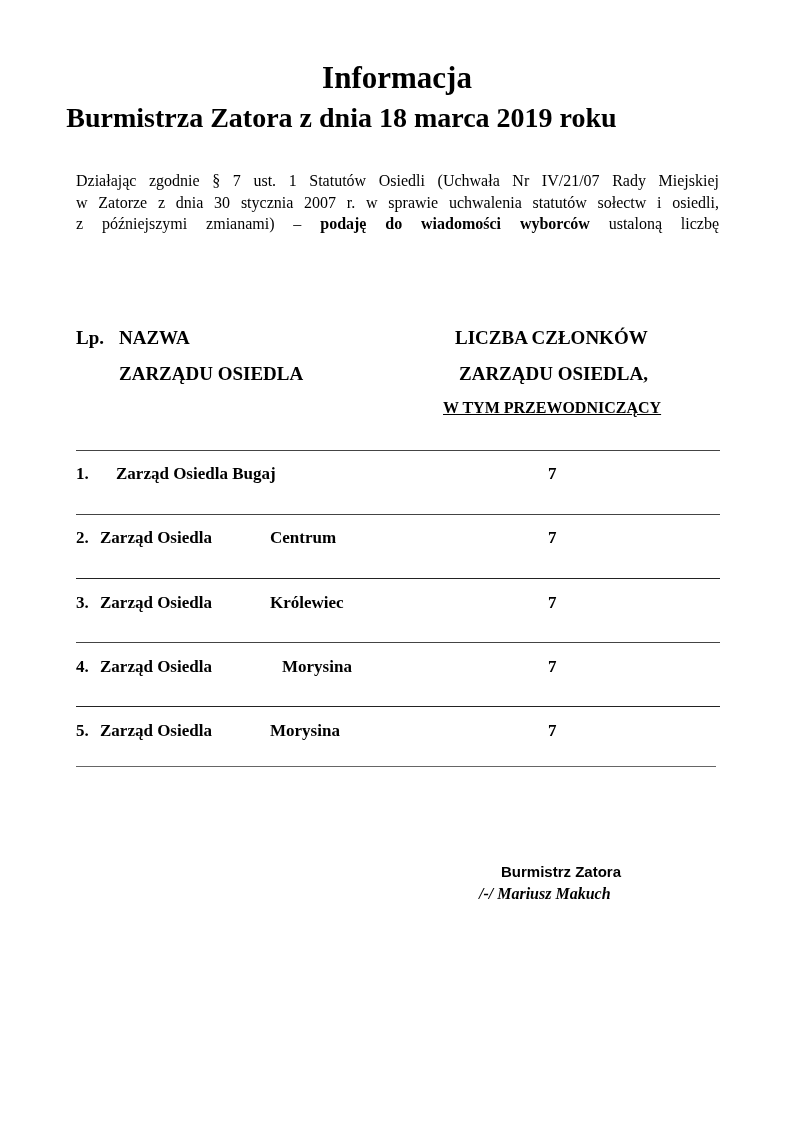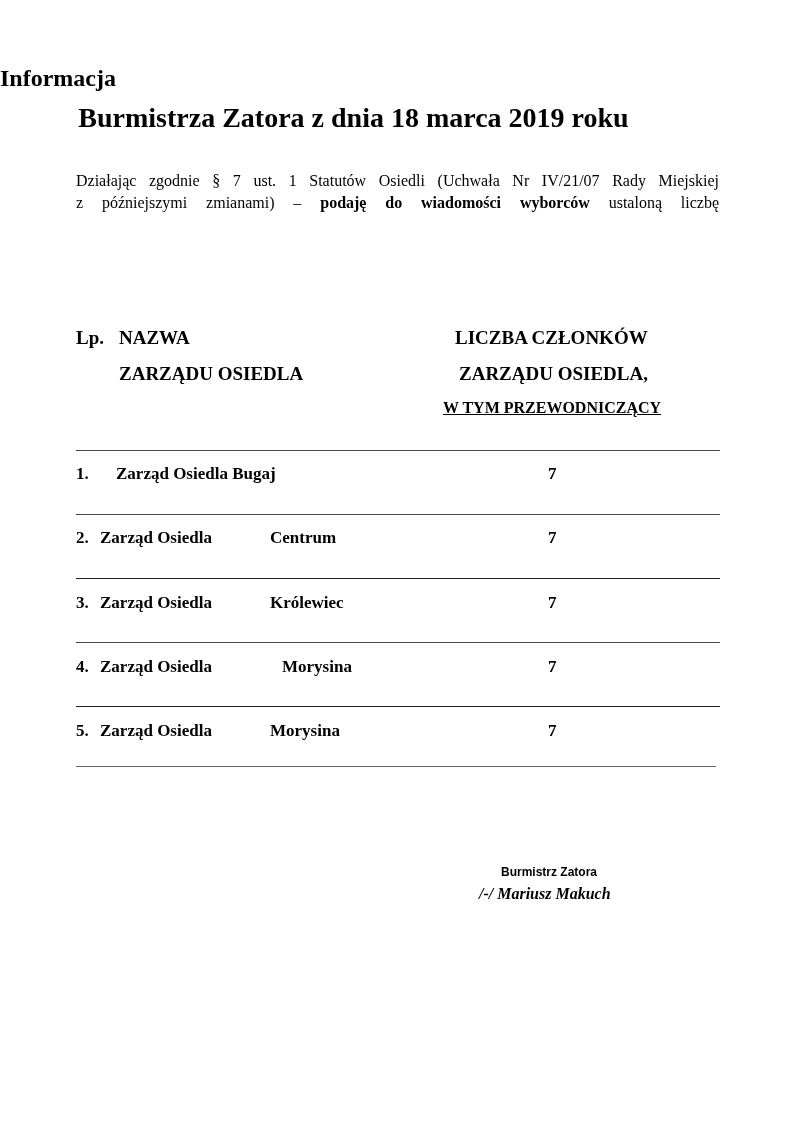--- a/index.html
+++ b/index.html
@@ -1,39 +1,40 @@
 <!DOCTYPE html>
 <html><head>
 <meta charset="utf-8">
 <style>
   html, body { margin: 0; padding: 0; background: #ffffff; }
   body { width: 794px; height: 1123px; position: relative; overflow: hidden; color: #000; font-family: "Liberation Serif", serif; }
   .abs { position: absolute; white-space: nowrap; }
-  .title1 { top: 58px; left: 0; width: 794px; font-weight: bold; font-size: 24px; line-height: 40px; }
-  .title2 { top: 100px; left: 12px; width: 683px; text-align: center; font-weight: bold; font-size: 28px; line-height: 36px; }
+  .title1 { top: 58px; left: 0; width: 794px; text-align: center; font-weight: bold; font-size: 31px; line-height: 40px; }
+  .title2 { top: 100px; left: 0; width: 683px; text-align: center; font-weight: bold; font-size: 28px; line-height: 36px; }
   .para { position: absolute; left: 76px; top: 170px; width: 643px; font-size: 16px; line-height: 21.5px; }
   .para .ln { display: block; text-align: justify; text-align-last: justify; white-space: nowrap; }
   .para .ln.last { text-align-last: left; }
   .b { font-weight: bold; }
   .hdr { font-weight: bold; font-size: 19px; line-height: 24px; }
   .hdr-small { font-weight: bold; font-size: 16px; line-height: 20px; text-decoration: underline; }
   .rule { position: absolute; left: 76px; width: 644px; border-top: 1.5px solid #222; height: 0; }
   .rule.dashed { border-top: 1.5px solid #444; }
   .row { font-weight: bold; font-size: 17px; line-height: 22px; }
-  .sig1 { font-family: "Liberation Sans", sans-serif; font-weight: bold; font-size: 12px; line-height: 20px; }
+  .sig1 { font-family: "Liberation Sans", sans-serif; font-weight: bold; font-size: 15px; line-height: 20px; }
   .sig2 { font-family: Liberation Serif, serif; font-weight: bold; font-style: italic; font-size: 16px; line-height: 20px; }
 </style>
 </head>
 <body>
 
 <div class="abs title1">Informacja</div>
 <div class="abs title2">Burmistrza Zatora z dnia 18 marca 2019 roku</div>
 
 <div class="para">
   <span class="ln">Działając zgodnie § 7 ust. 1 Statutów Osiedli (Uchwała Nr IV/21/07 Rady Miejskiej</span>
+  <span class="ln">w Zatorze z dnia 30 stycznia 2007 r. w sprawie uchwalenia statutów sołectw i osiedli,</span>
   <span class="ln"><span>z późniejszymi zmianami) –</span> <span class="b">podaję do wiadomości wyborców</span> <span>ustaloną liczbę</span></span>
 </div>
 
 <div class="abs hdr" style="left:76px; top:326px;">Lp.</div>
 <div class="abs hdr" style="left:119px; top:326px;">NAZWA</div>
 <div class="abs hdr" style="left:119px; top:362px;">ZARZĄDU OSIEDLA</div>
 <div class="abs hdr" style="left:455px; top:326px;">LICZBA CZŁONKÓW</div>
 <div class="abs hdr" style="left:459px; top:362px;">ZARZĄDU OSIEDLA,</div>
 <div class="abs hdr-small" style="left:443px; top:398px;">W TYM PRZEWODNICZĄCY</div>
 

